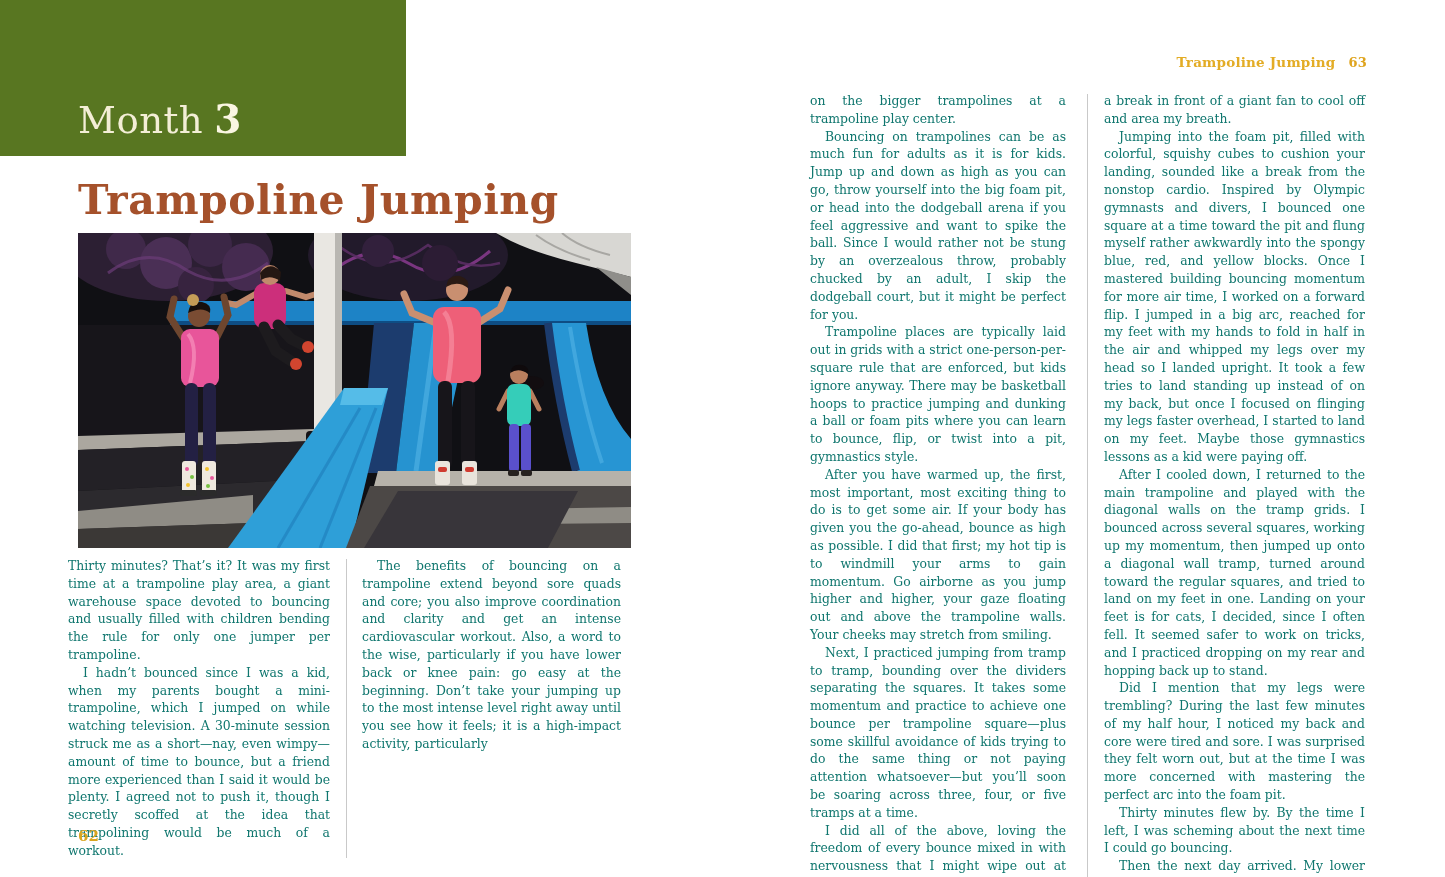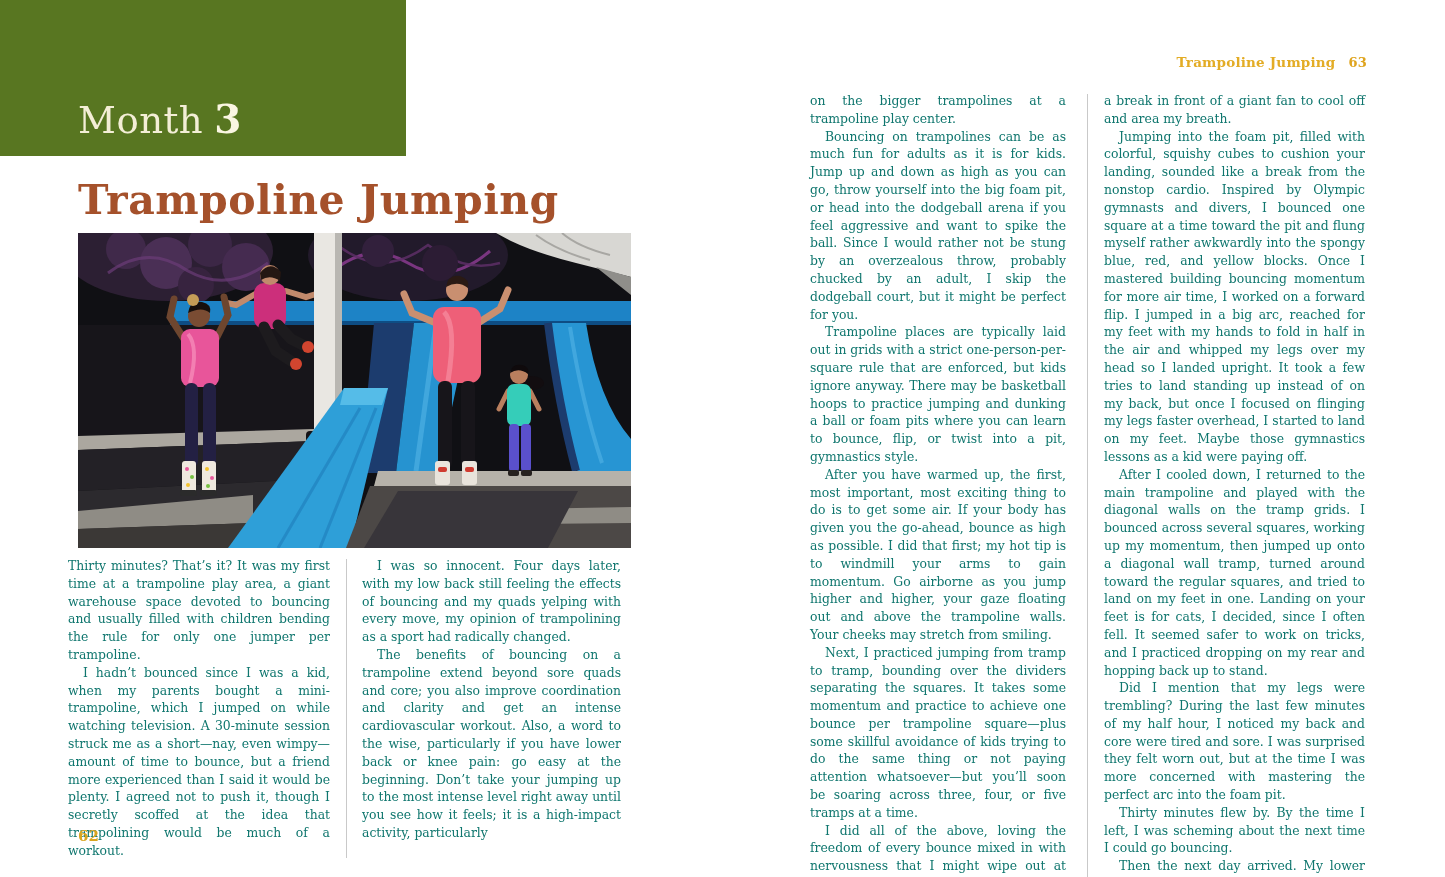--- a/index.html
+++ b/index.html
@@ -196,21 +196,20 @@
       </svg>
     </figure>
 
     <div class="cols cols-left">
       <div class="col c1">
           <p>Thirty minutes? That’s it? It was my first time at a trampoline play area, a giant warehouse space devoted to bouncing and usually filled with children bending the rule for only one jumper per trampoline.</p>
           <p class="indent">I hadn’t bounced since I was a kid, when my parents bought a mini-trampoline, which I jumped on while watching television. A 30-minute session struck me as a short—nay, even wimpy—amount of time to bounce, but a friend more experienced than I said it would be plenty. I agreed not to push it, though I secretly scoffed at the idea that trampolining would be much of a workout.</p>
         </div>
       <div class="colrule"></div>
       <div class="col c2">
-          <p class="indent">I was so innocent. Four days later, with my low back still feeling the effects of bouncing and my quads yelping with every move, my opinion of trampolining as a sport had radically changed.</p>
           <p class="indent">The benefits of bouncing on a trampoline extend beyond sore quads and core; you also improve coordination and clarity and get an intense cardiovascular workout. Also, a word to the wise, particularly if you have lower back or knee pain: go easy at the beginning. Don’t take your jumping up to the most intense level right away until you see how it feels; it is a high-impact activity, particularly</p>
         </div>
     </div>
 
     <div class="folio-left">62</div>
   </section>
 
   <section>
 
     <header class="running-head">

